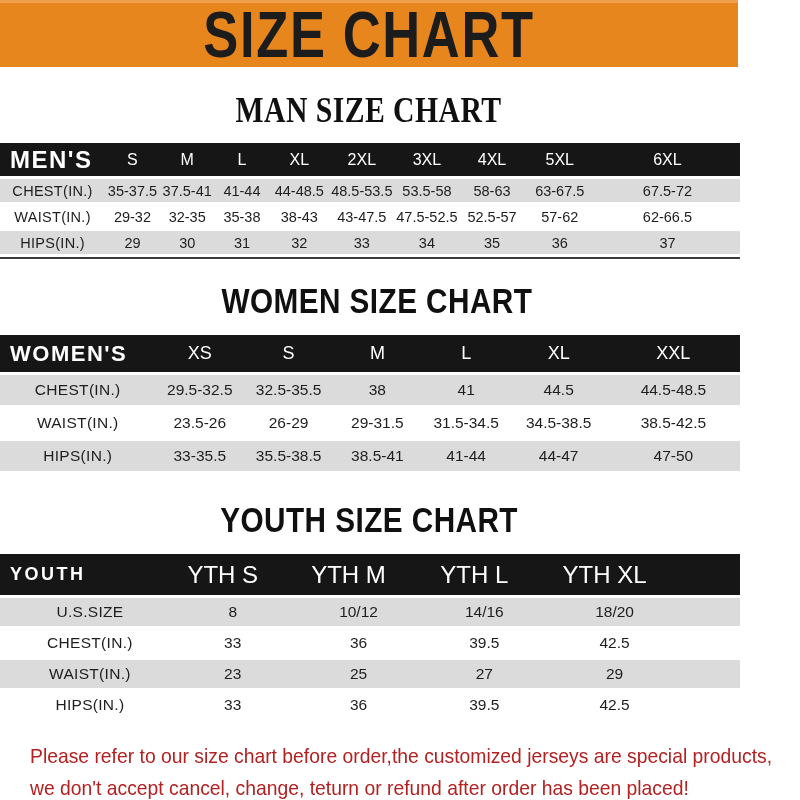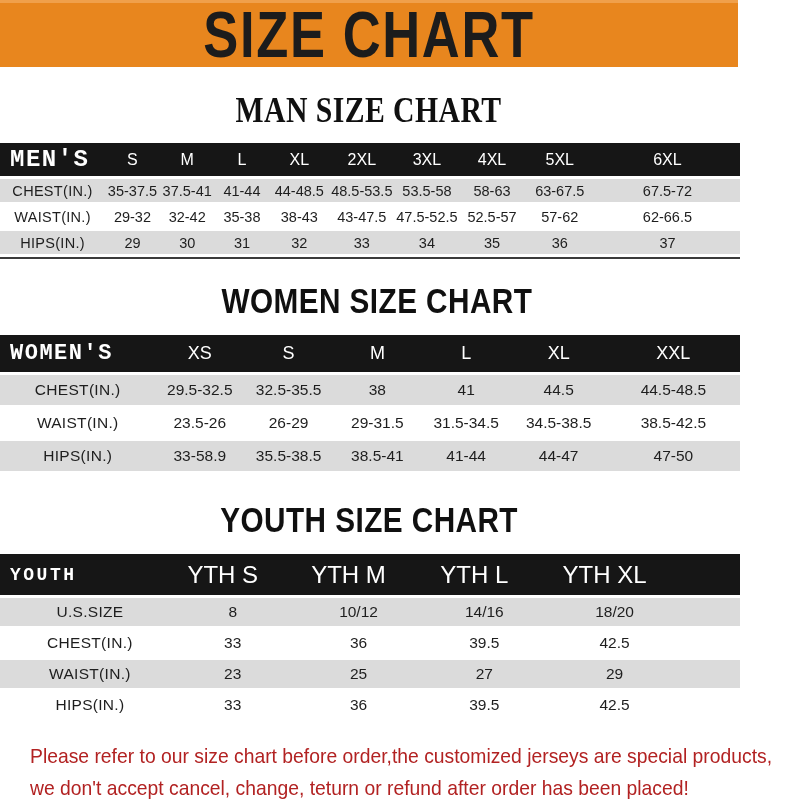--- a/index.html
+++ b/index.html
@@ -34,21 +34,21 @@
   .table-wrap{width:740px;margin:0 auto;}
   .table-wrap.men-underline{border-bottom:2px solid #3a3a3a;}
   table{
     width:100%;border-collapse:separate;border-spacing:0 3px;table-layout:fixed;
   }
   th,td{
     text-align:center;white-space:nowrap;overflow:hidden;padding:0;
     vertical-align:middle;
   }
   th{background:var(--bar);color:#fff;font-weight:normal;}
-  th.hdr-label{text-align:left;padding-left:10px;font-weight:bold;letter-spacing:1.5px;font-family:Liberation Mono, monospace;}
+  th.hdr-label{text-align:left;padding-left:10px;font-weight:bold;letter-spacing:1.5px;}
   td{color:#1e1e1e;}
   tr.stripe td{background:var(--stripe);}
   td.row-label{letter-spacing:0.3px;}
   
   .section-men th{height:33px;font-size:16px;}
   .section-men th.hdr-label{font-size:24px;}
   .section-men td{height:23px;font-size:14.5px;}
   .section-women th{height:37px;font-size:18px;}
   .section-women th.hdr-label{font-size:22px;}
   .section-women td{height:30px;font-size:15.5px;}
@@ -112,21 +112,21 @@
                 <td>44-48.5</td>
                 <td>48.5-53.5</td>
                 <td>53.5-58</td>
                 <td>58-63</td>
                 <td>63-67.5</td>
                 <td>67.5-72</td>
               </tr>
               <tr class="">
                 <td class="row-label">WAIST(IN.)</td>
                 <td>29-32</td>
-                <td>32-42</td>
+                <td>32-35</td>
                 <td>35-38</td>
                 <td>38-43</td>
                 <td>43-47.5</td>
                 <td>47.5-52.5</td>
                 <td>52.5-57</td>
                 <td>57-62</td>
                 <td>62-66.5</td>
               </tr>
               <tr class="stripe">
                 <td class="row-label">HIPS(IN.)</td>
@@ -182,21 +182,21 @@
                 <td class="row-label">WAIST(IN.)</td>
                 <td>23.5-26</td>
                 <td>26-29</td>
                 <td>29-31.5</td>
                 <td>31.5-34.5</td>
                 <td>34.5-38.5</td>
                 <td>38.5-42.5</td>
               </tr>
               <tr class="stripe">
                 <td class="row-label">HIPS(IN.)</td>
-                <td>33-58.9</td>
+                <td>33-35.5</td>
                 <td>35.5-38.5</td>
                 <td>38.5-41</td>
                 <td>41-44</td>
                 <td>44-47</td>
                 <td>47-50</td>
               </tr>
             </tbody>
           </table>
         </div>
       </div>

